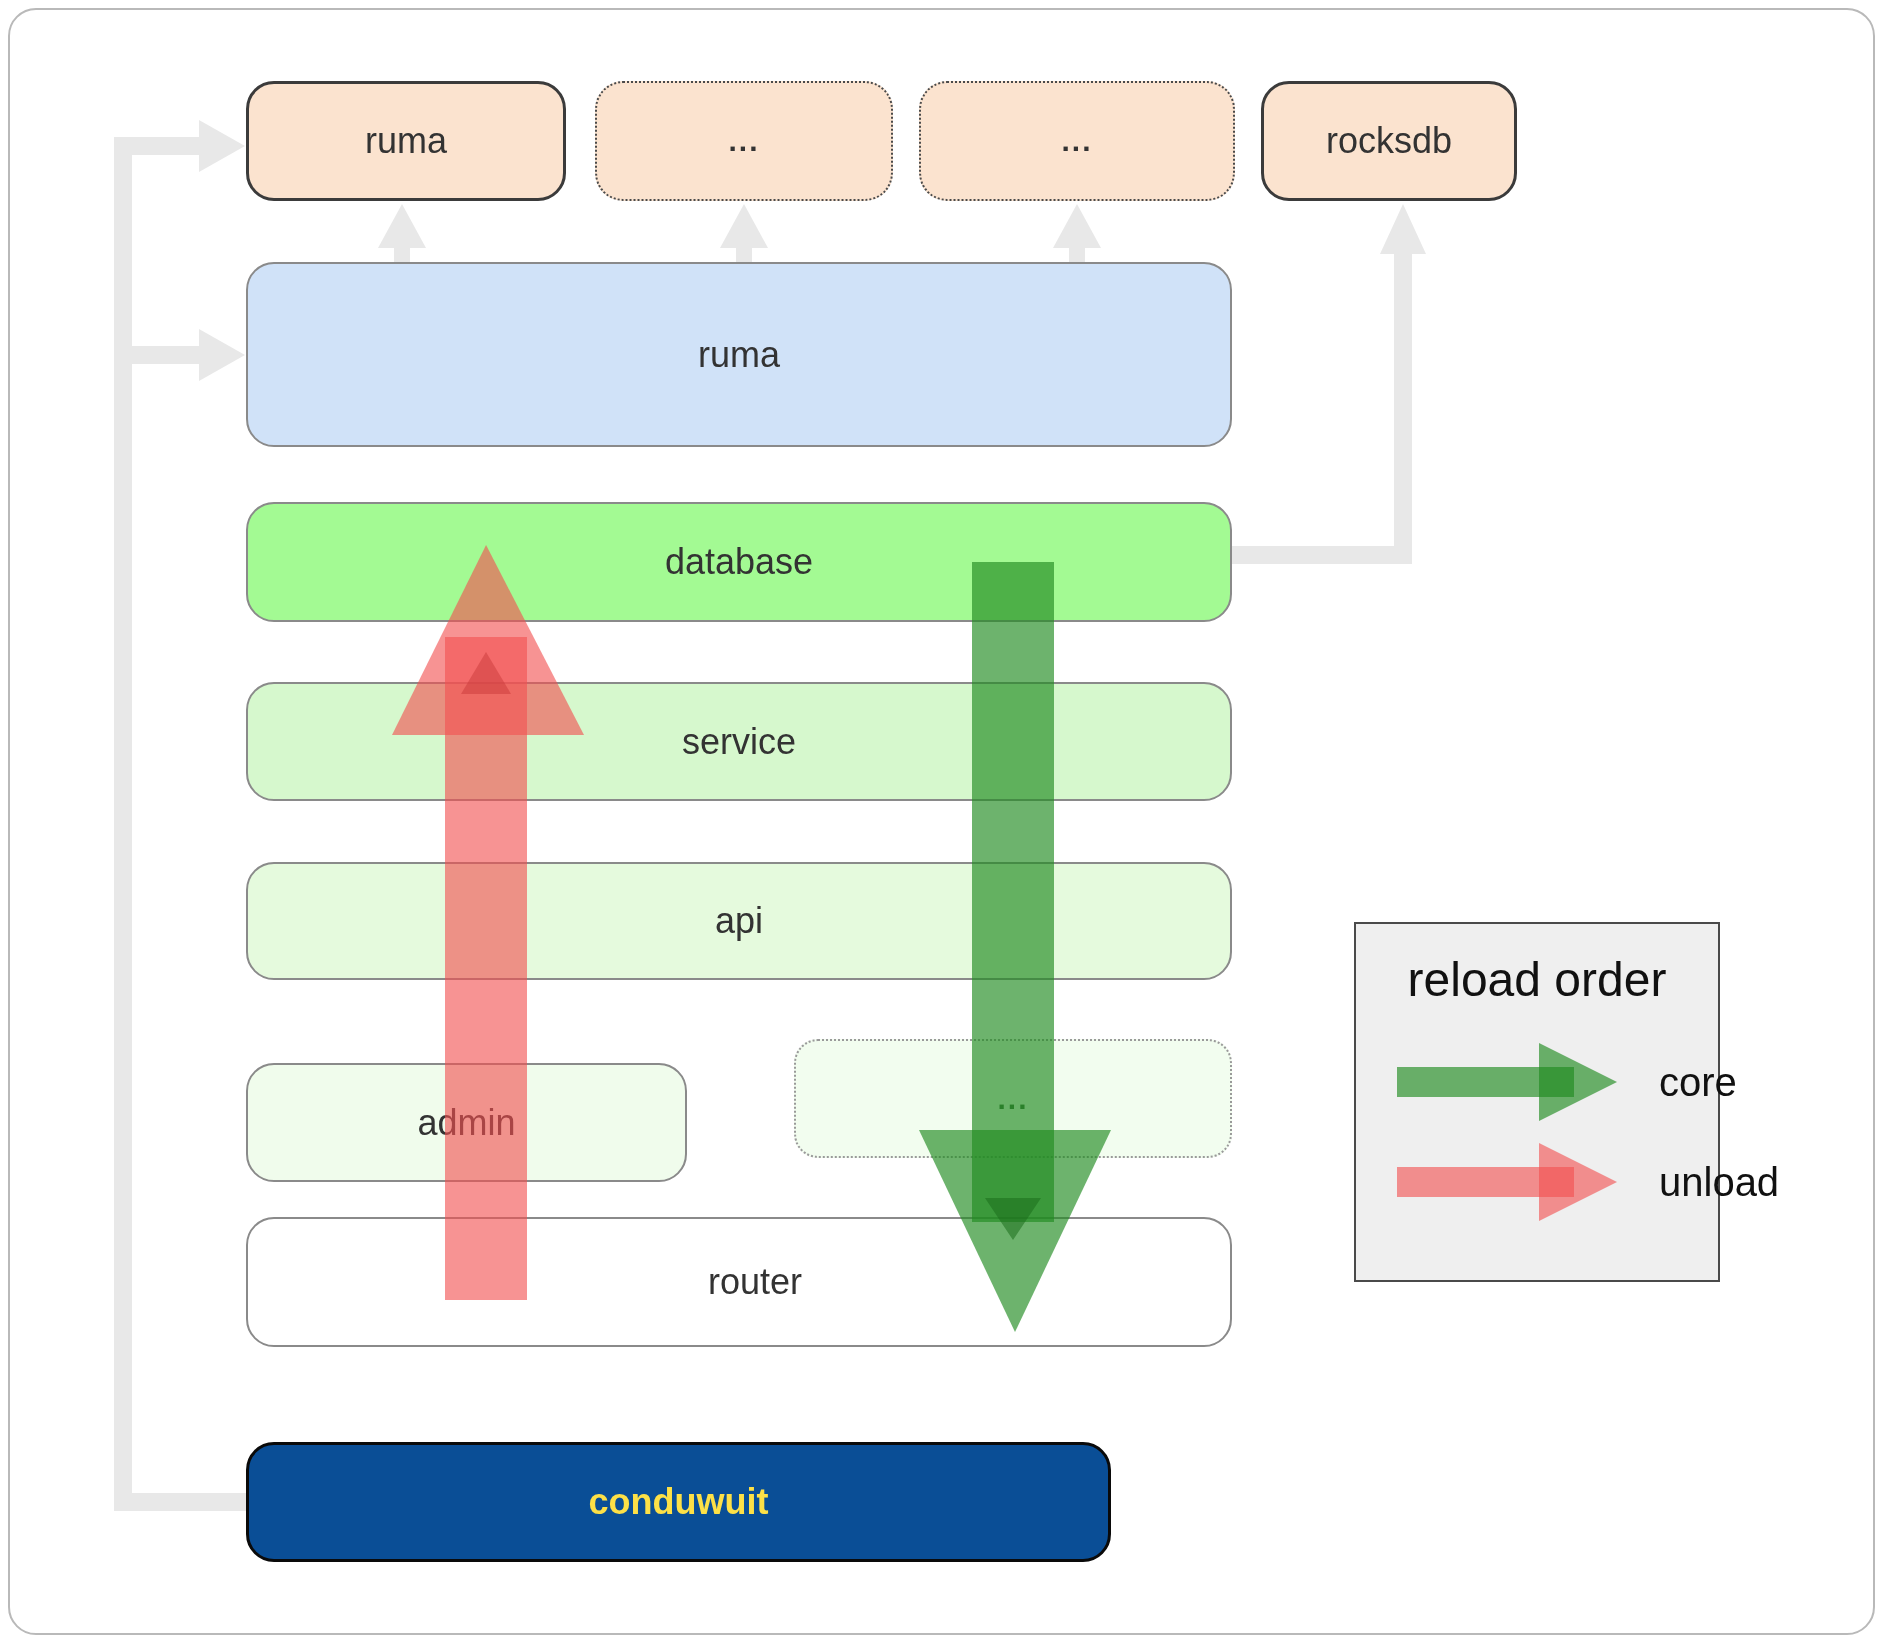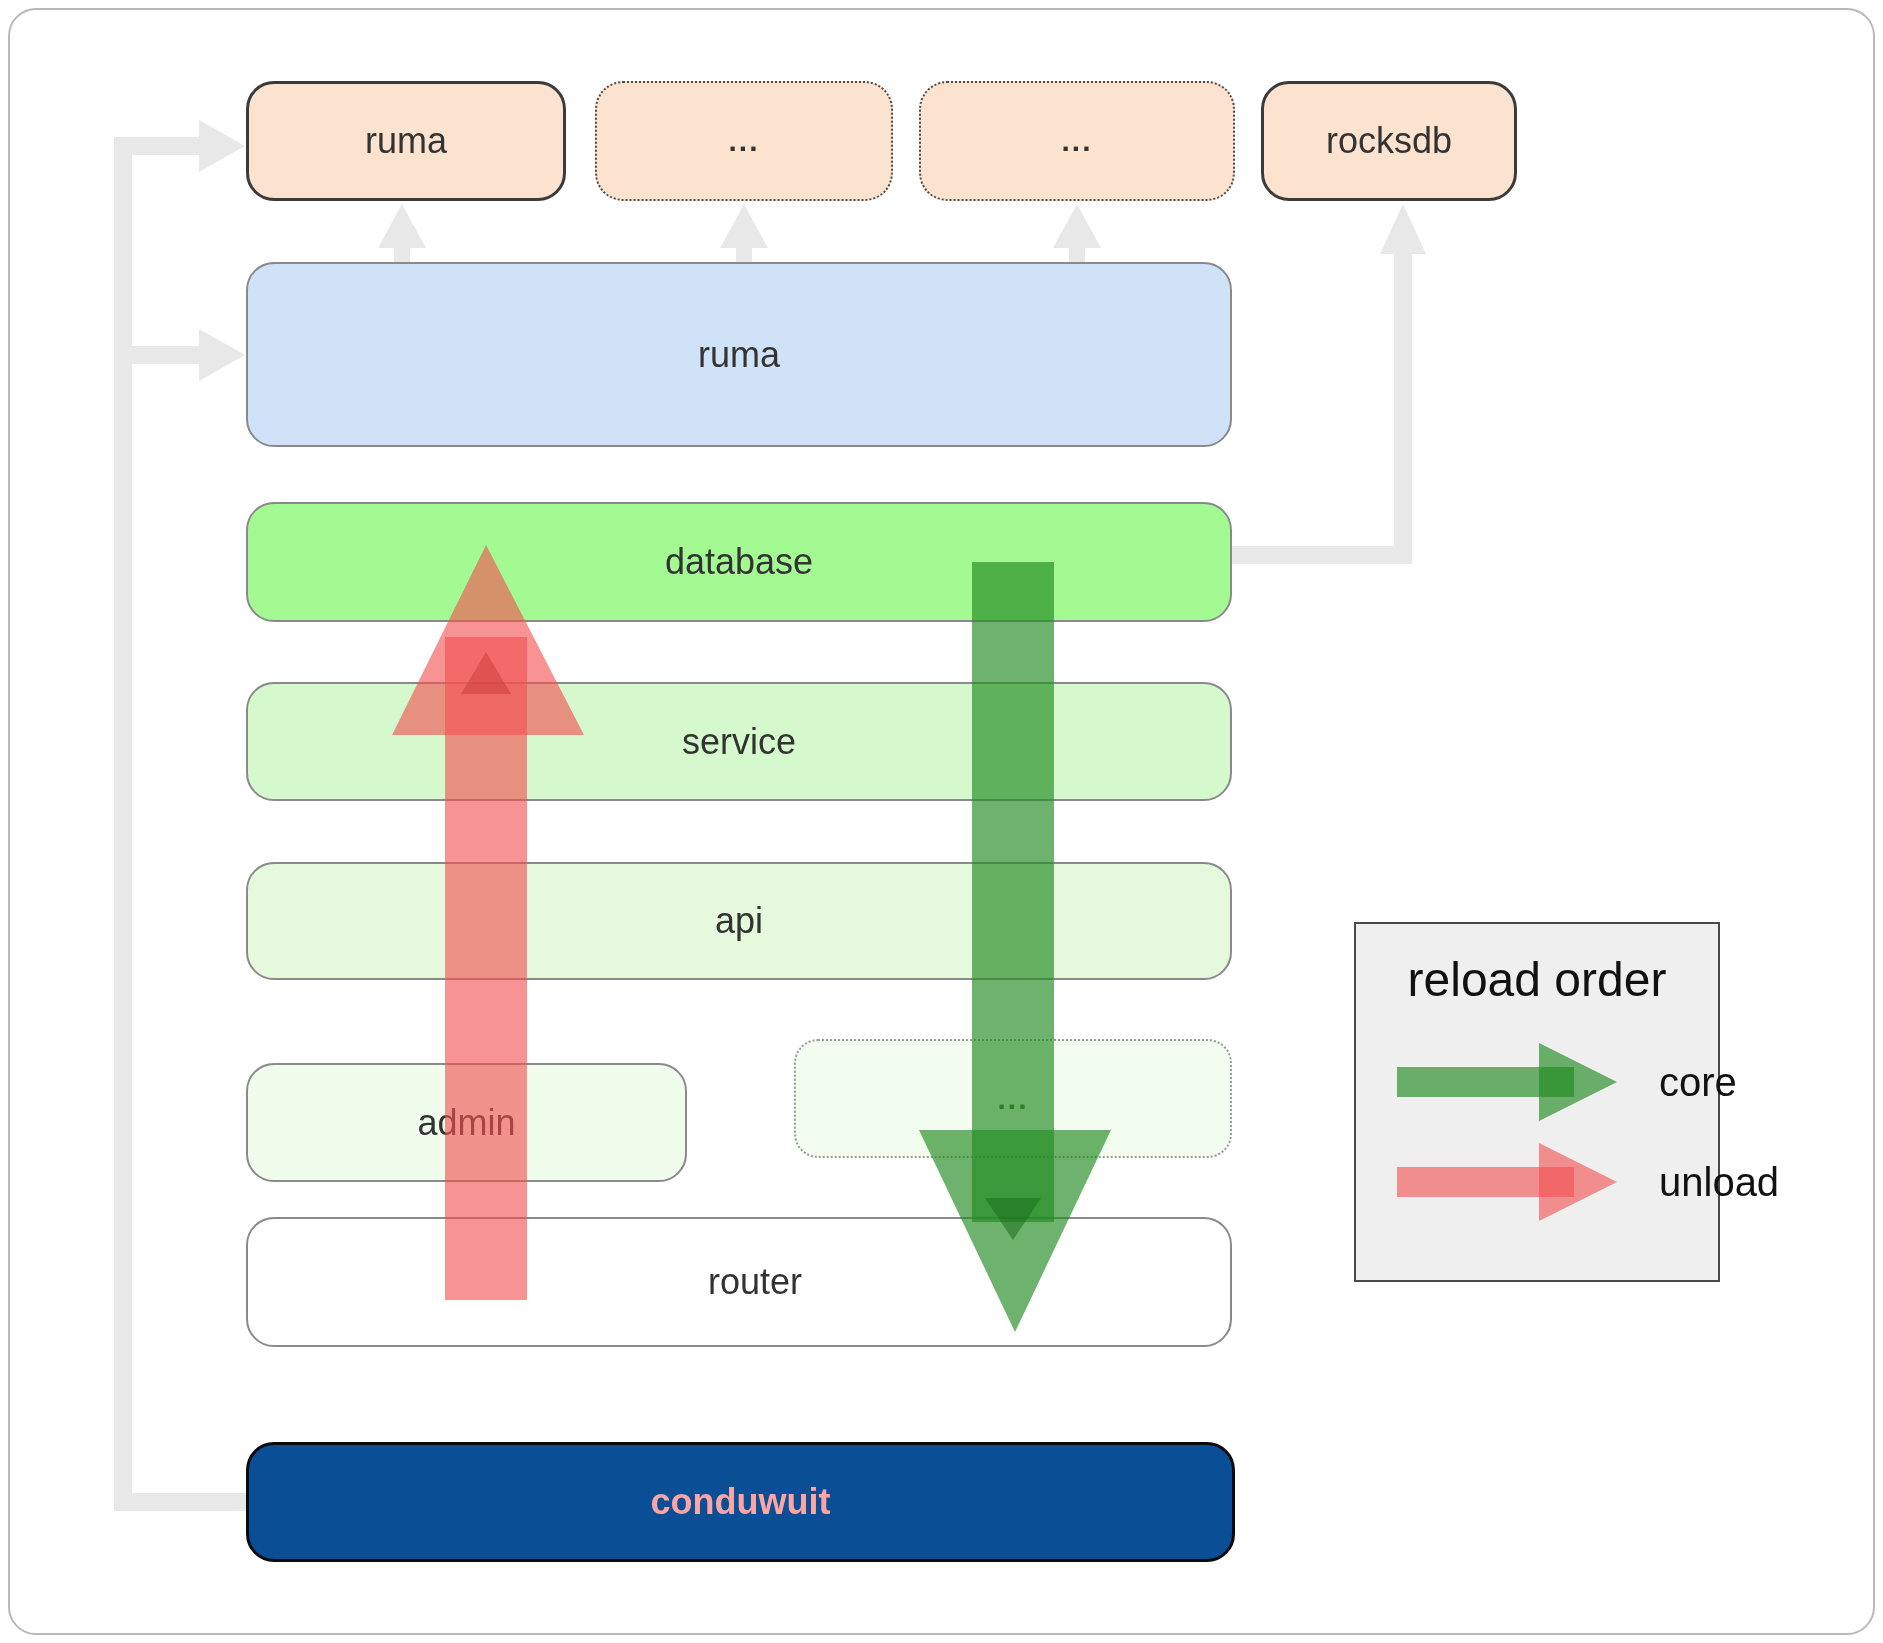--- a/index.html
+++ b/index.html
@@ -93,21 +93,21 @@
     <span>admin</span>
   </div>
   <div class="node" style="left:794px;top:1039px;width:438px;height:119px;background:#f2fdef;border:2px dotted #9a9a9a;border-radius:24px;">
     <span class="ellipsis-label" style="color:#3d6b3d;">...</span>
   </div>
 
   <div class="node" style="left:246px;top:1217px;width:986px;height:130px;background:#ffffff;border:2px solid #8a8a8a;padding-left:32px;">
     <span>router</span>
   </div>
 
-  <div class="node" style="left:246px;top:1442px;width:989px;height:120px;background:#0a4e96;border:3px solid #0a0a0a;color:#fca5a5;font-weight:bold;">
+  <div class="node" style="left:246px;top:1442px;width:865px;height:120px;background:#0a4e96;border:3px solid #0a0a0a;color:#fde047;font-weight:bold;">
     <span>conduwuit</span>
   </div>
 
   <div class="big-shaft" style="left:445px;top:637px;width:82px;height:663px;background:rgba(242,80,80,0.62);"></div>
   <div class="big-head" style="left:392px;top:545px;width:192px;height:190px;background:rgba(242,80,80,0.62);clip-path:polygon(49% 0,0 100%,100% 100%);"></div>
   <div class="chev" style="left:461px;top:652px;width:50px;height:42px;background:rgba(205,62,62,0.55);clip-path:polygon(50% 0,100% 100%,0 100%);"></div>
 
   <div class="big-shaft" style="left:972px;top:562px;width:82px;height:660px;background:rgba(34,139,34,0.66);"></div>
   <div class="big-head" style="left:919px;top:1130px;width:192px;height:202px;background:rgba(34,139,34,0.66);clip-path:polygon(0 0,100% 0,50% 100%);"></div>
   <div class="chev" style="left:985px;top:1198px;width:56px;height:42px;background:rgba(27,110,27,0.55);clip-path:polygon(0 0,100% 0,50% 100%);"></div>

